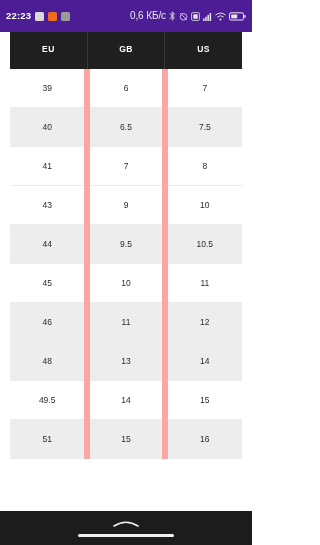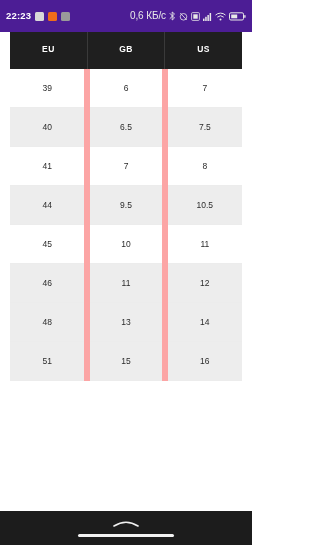--- a/index.html
+++ b/index.html
@@ -221,39 +221,49 @@
         <tr class="row-even">
           <td>40</td>
           <td>6.5</td>
           <td>7.5</td>
         </tr>
         <tr class="row-odd">
           <td>41</td>
           <td>7</td>
           <td>8</td>
         </tr>
+        <tr class="row-odd">
+          <td>43</td>
+          <td>9</td>
+          <td>10</td>
+        </tr>
         <tr class="row-even">
           <td>44</td>
           <td>9.5</td>
           <td>10.5</td>
         </tr>
         <tr class="row-odd">
           <td>45</td>
           <td>10</td>
           <td>11</td>
         </tr>
         <tr class="row-even">
           <td>46</td>
           <td>11</td>
           <td>12</td>
         </tr>
         <tr class="row-even">
           <td>48</td>
           <td>13</td>
           <td>14</td>
+        </tr>
+        <tr class="row-odd">
+          <td>49.5</td>
+          <td>14</td>
+          <td>15</td>
         </tr>
         <tr class="row-even">
           <td>51</td>
           <td>15</td>
           <td>16</td>
         </tr>
       </tbody>
     </table>
   </div>
 </div>

